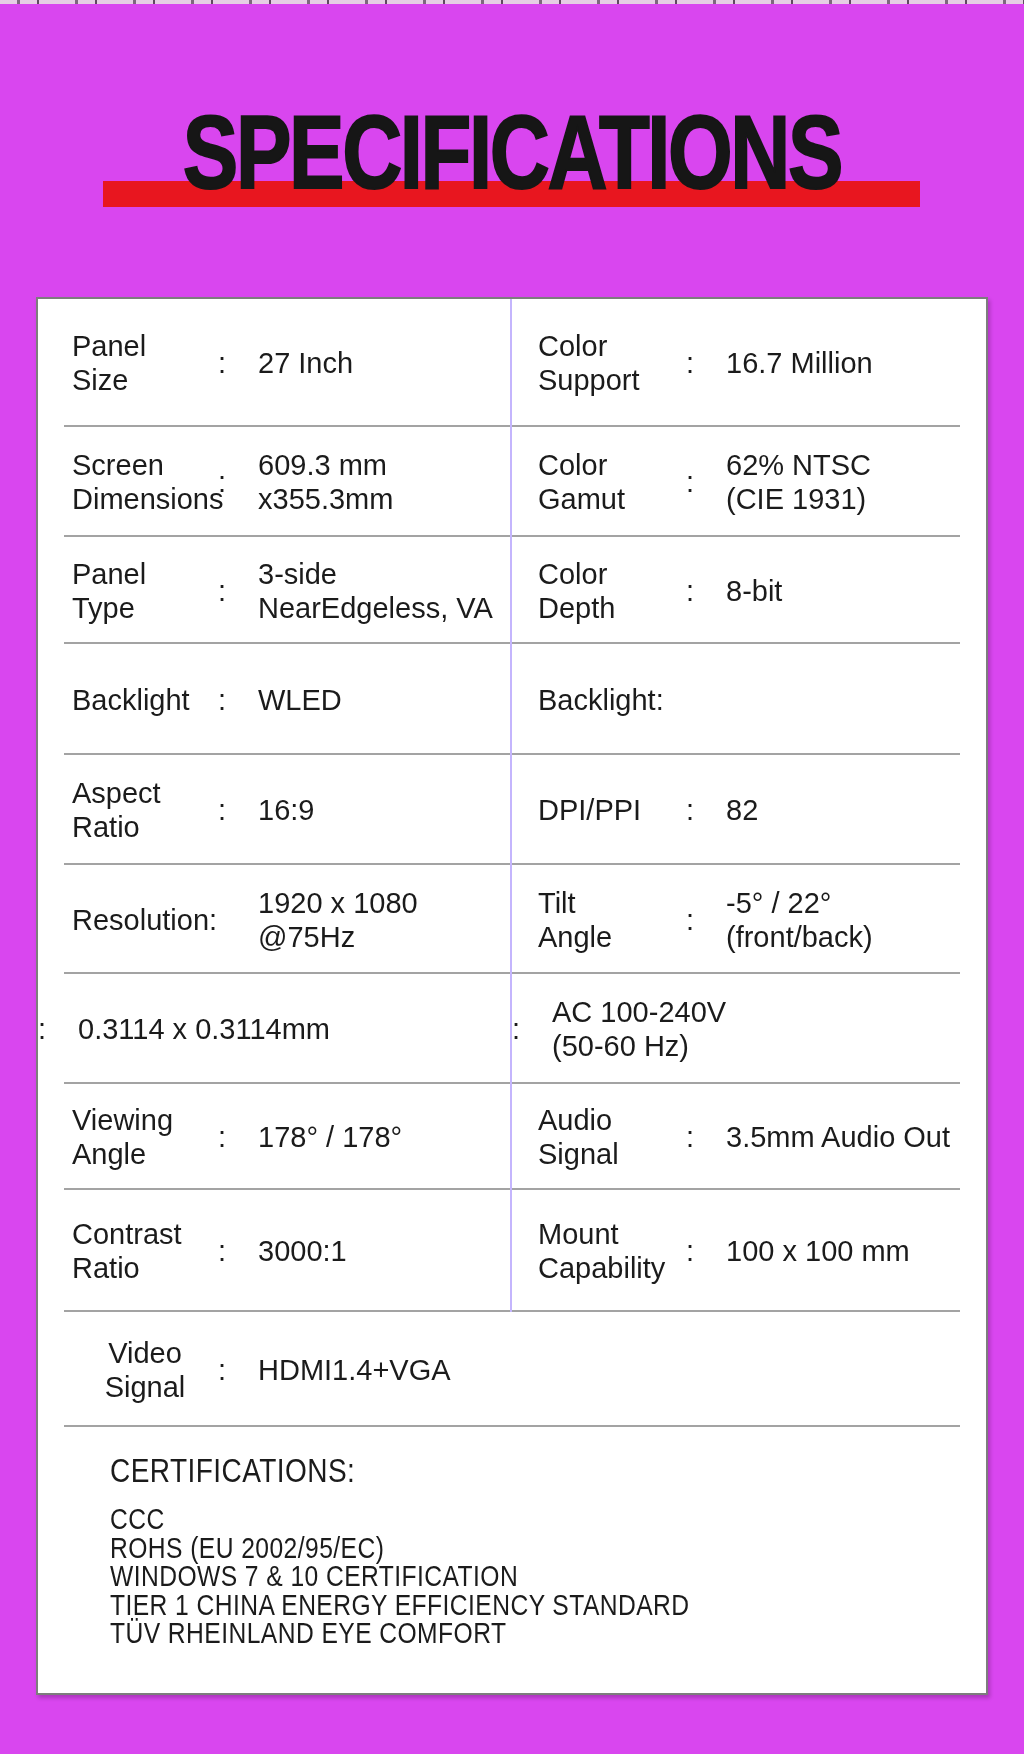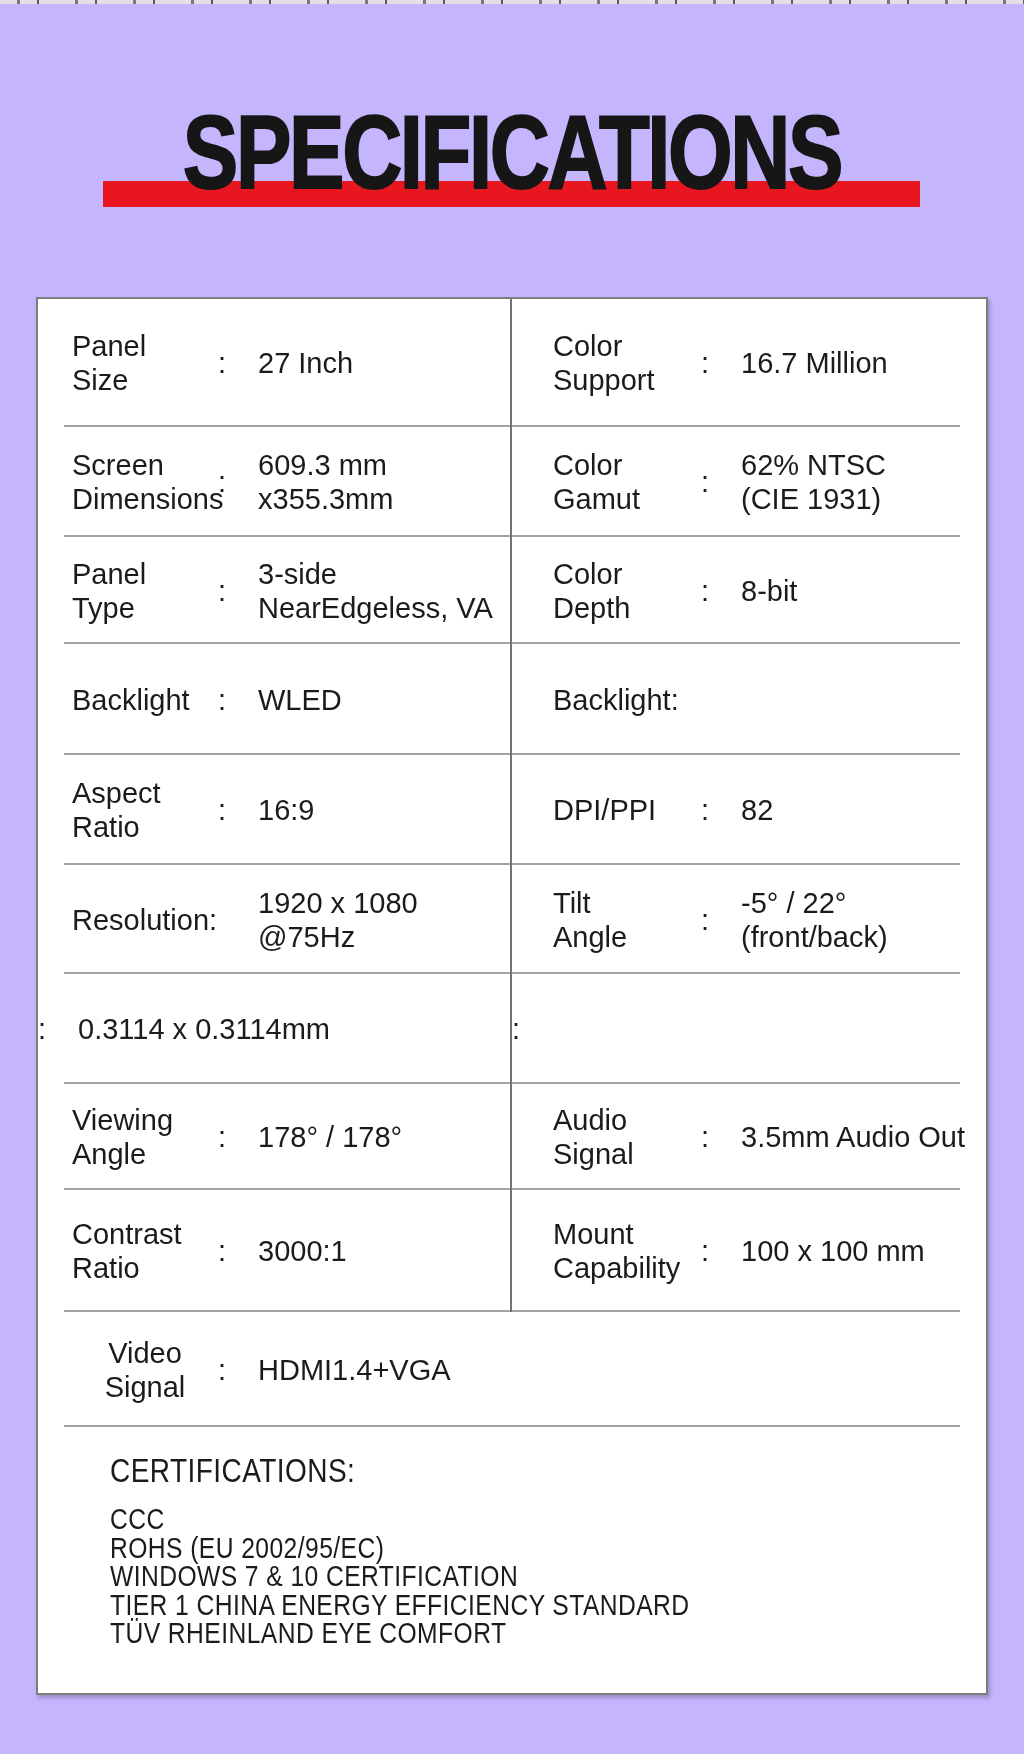--- a/index.html
+++ b/index.html
@@ -1,19 +1,19 @@
 <!DOCTYPE html>
 <html><head>
 <meta charset="utf-8">
 <style>
   * { margin:0; padding:0; box-sizing:border-box; }
   html,body { background:#ffffff; }
   #page {
     position:relative; width:1024px; height:1754px;
-    background:#c4b5fd; overflow:hidden;
+    background:#d946ef; overflow:hidden;
     font-family:"Liberation Sans", sans-serif;
     color:#1b1b1b;
   }
   
   .top-strip {
     position:absolute; top:0; left:0; width:1024px; height:4px;
     background:repeating-linear-gradient(90deg,
       #e8e6e2 0 17px, #6d6d68 17px 20px, #e8e6e2 20px 37px,
       #4a4a46 37px 39px, #e8e6e2 39px 58px);
     opacity:.85;
@@ -37,31 +37,31 @@
     position:absolute; left:36px; top:297px;
     width:952px; height:1398px;
     border:2px solid #7d7d7d;
     box-shadow:2px 3px 4px rgba(0,0,0,0.22);
     background:#fff;
     display:grid;
     grid-template-columns:474px 474px;
     grid-template-rows:128px 110px 107px 111px 110px 109px 110px 106px 122px 115px auto;
   }
   .cell { position:relative; display:flex; align-items:center; font-size:29px; line-height:34px; }
-  .cell.lc { border-right:2px solid #737373; }
+  .cell.lc { border-right:2px solid #c4b5fd; }
   .cell.full { grid-column:1 / -1; }
   .sep::after {
     content:""; position:absolute; bottom:0; height:2px; background:#a3a3a3;
   }
   .lc.sep::after  { left:26px; right:0; }
   .rc.sep::after  { left:0; right:26px; }
   .full.sep::after{ left:26px; right:26px; }
   .lab { white-space:pre-line; }
   .lc .lab   { margin-left:34px; width:146px; flex:none; }
-  .rc .lab   { margin-left:41px; width:148px; flex:none; }
+  .rc .lab   { margin-left:26px; width:148px; flex:none; }
   .full .lab { margin-left:34px; width:146px; flex:none;text-align:center; }
   .colon { flex:none; width:40px; text-align:left; }
   .val { flex:1; white-space:pre-line; }
   
   .certs { display:block; padding:26px 30px 0 72px; }
   .cert-head {
     font-size:33px; line-height:36px; letter-spacing:.5px;
     transform:scaleX(0.85); transform-origin:left center;
     margin-bottom:16px; white-space:nowrap;
   }
@@ -159,20 +159,22 @@
       <span class="val">-5° / 22°
 (front/back)</span>
     </div>
 
     <div class="cell lc sep">
       <span class="colon">:</span>
       <span class="val">0.3114 x 0.3114mm</span>
     </div>
     <div class="cell rc sep">
       <span class="colon">:</span>
+      <span class="val">AC 100-240V
+(50-60 Hz)</span>
     </div>
 
     <div class="cell lc sep">
       <span class="lab">Viewing
 Angle</span>
       <span class="colon">:</span>
       <span class="val">178° / 178°</span>
     </div>
     <div class="cell rc sep">
       <span class="lab">Audio

